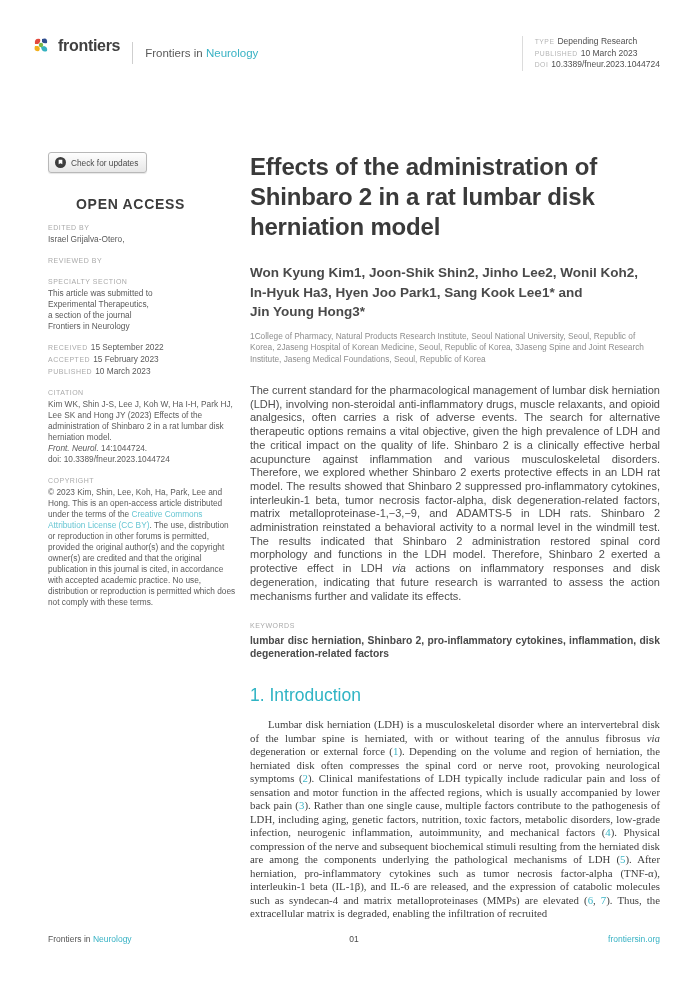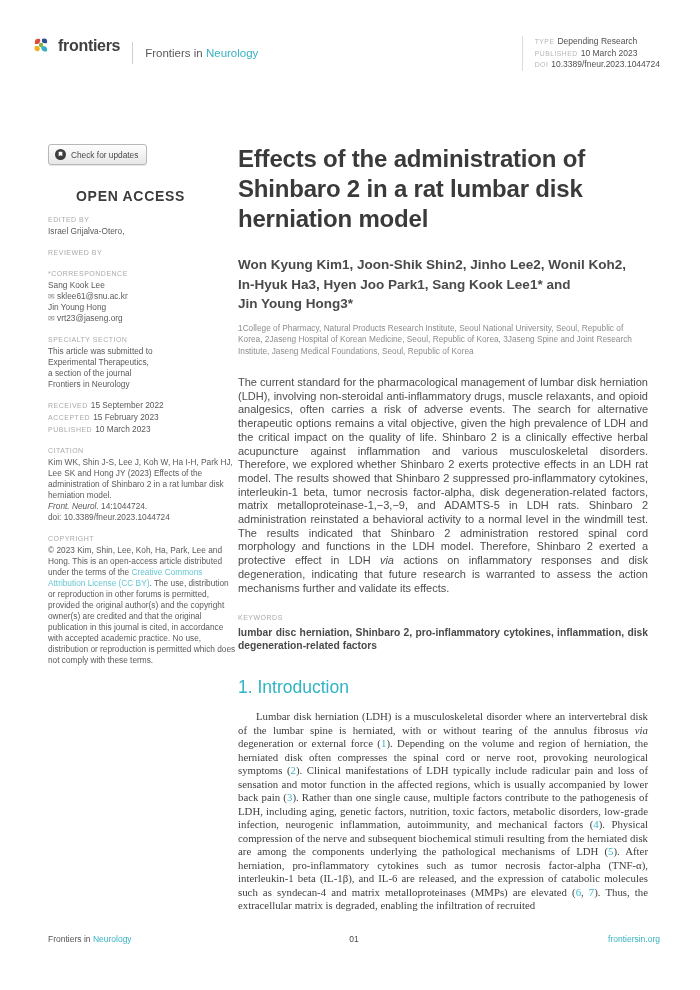--- a/index.html
+++ b/index.html
@@ -11,21 +11,21 @@
   .header{position:absolute;top:36px;left:32px;right:40px;display:flex;align-items:flex-start;}
   .logo{display:flex;align-items:center;gap:7px;}
   .logo-word{font-size:16px;font-weight:700;color:#404040;letter-spacing:-0.3px;}
   .logo-divider{width:1px;height:22px;background:#cfcfcf;margin:0 12px;align-self:center;}
   .journal-line{font-size:11.5px;color:#5a5a5a;align-self:center;}
   .journal-name{color:#38b2c4;}
   .header-meta{margin-left:auto;border-left:1px solid #dcdcdc;padding-left:12px;display:flex;flex-direction:column;}
   .meta-row{font-size:8.5px;color:#4f4f4f;line-height:11.5px;white-space:nowrap;}
   .meta-label{font-size:6.8px;color:#b5b5b5;letter-spacing:0.5px;margin-right:3px;}
   
-  .content{position:absolute;top:144px;left:48px;width:612px;display:flex;gap:0;}
+  .content{position:absolute;top:152px;left:48px;width:612px;display:flex;gap:12px;}
   .sidebar{width:190px;flex:none;}
   .main{width:410px;flex:none;}
   
   .check-btn{display:inline-flex;align-items:center;gap:5px;padding:4px 8px 4px 6px;
     border:1px solid #b8b8b8;border-radius:3px;background:linear-gradient(#fefefe,#e7e7e7);
     font-size:8.3px;color:#4a4a4a;box-shadow:0 1px 1px rgba(0,0,0,0.1);cursor:pointer;}
   .open-access{margin-top:23px;font-size:14px;font-weight:700;color:#3c3c3c;letter-spacing:0.7px;margin-left:28px;}
   .block{margin-top:10px;font-size:8.3px;color:#5a5a5a;line-height:11px;}
   .block .label{font-size:7px;color:#aaaaaa;letter-spacing:0.5px;margin-bottom:1px;}
   .block.inline{margin-top:1px;}
@@ -96,24 +96,20 @@
     <div class="open-access">OPEN ACCESS</div>
     <div>
         <div class="block">
           <div class="label">EDITED BY</div>
           <div class="body"><span>Israel Grijalva-Otero,</span><br></div>
         </div>
         <div class="block">
           <div class="label">REVIEWED BY</div>
         </div>
         <div class="block">
-          <div class="label">*CORRESPONDENCE</div>
-          <div class="body"><span>Sang Kook Lee</span><br><span class="env-icon">✉</span><span class="seg-email"> sklee61@snu.ac.kr</span><br><span>Jin Young Hong</span><br><span class="env-icon">✉</span><span class="seg-email"> vrt23@jaseng.org</span></div>
-        </div>
-        <div class="block">
           <div class="label">SPECIALTY SECTION</div>
           <div class="body"><span>This article was submitted to</span><br><span>Experimental Therapeutics,</span><br><span>a section of the journal</span><br><span>Frontiers in Neurology</span></div>
         </div>
         <div class="block inline"><div class="label">RECEIVED</div><div class="body"><span>15 September 2022</span></div></div>
         <div class="block inline"><div class="label">ACCEPTED</div><div class="body"><span>15 February 2023</span></div></div>
         <div class="block inline"><div class="label">PUBLISHED</div><div class="body"><span>10 March 2023</span></div></div>
         <div class="block">
           <div class="label">CITATION</div>
           <div class="body"><span>Kim WK, Shin J-S, Lee J, Koh W, Ha I-H, Park HJ, Lee SK and Hong JY (2023) Effects of the administration of Shinbaro 2 in a rat lumbar disk herniation model.</span><br><span class="seg-italic">Front. Neurol.</span><span> 14:1044724.</span><br><span>doi: 10.3389/fneur.2023.1044724</span></div>
         </div>

